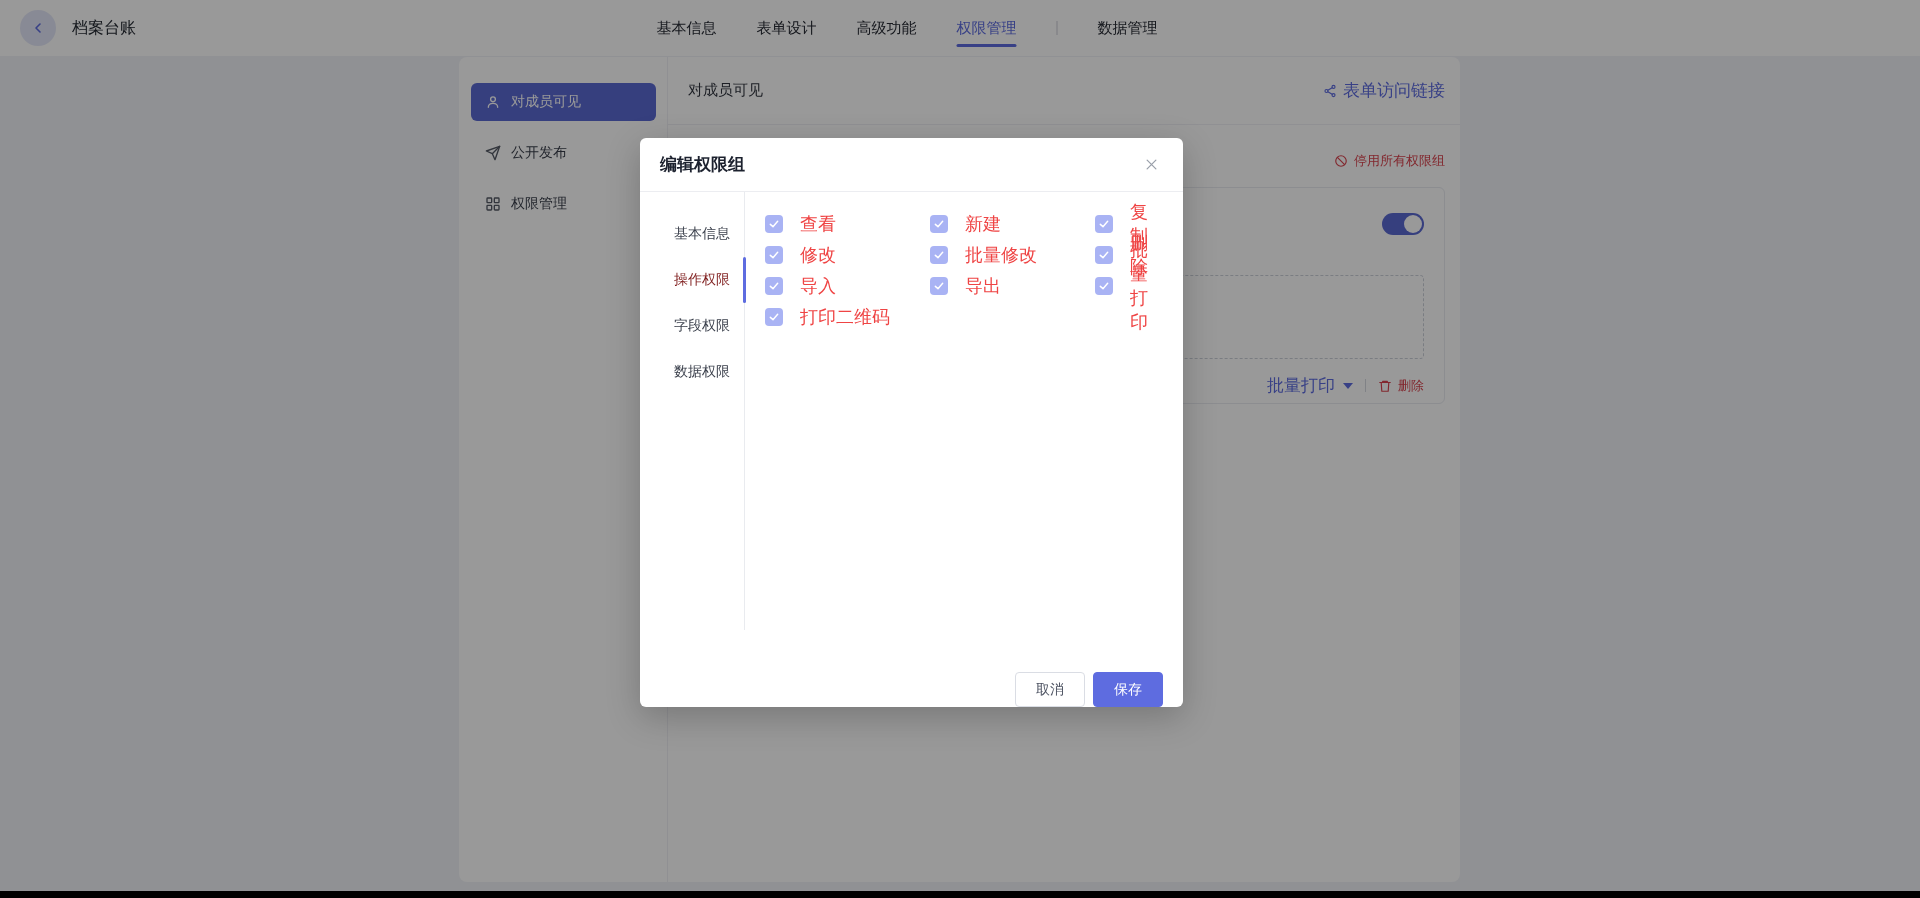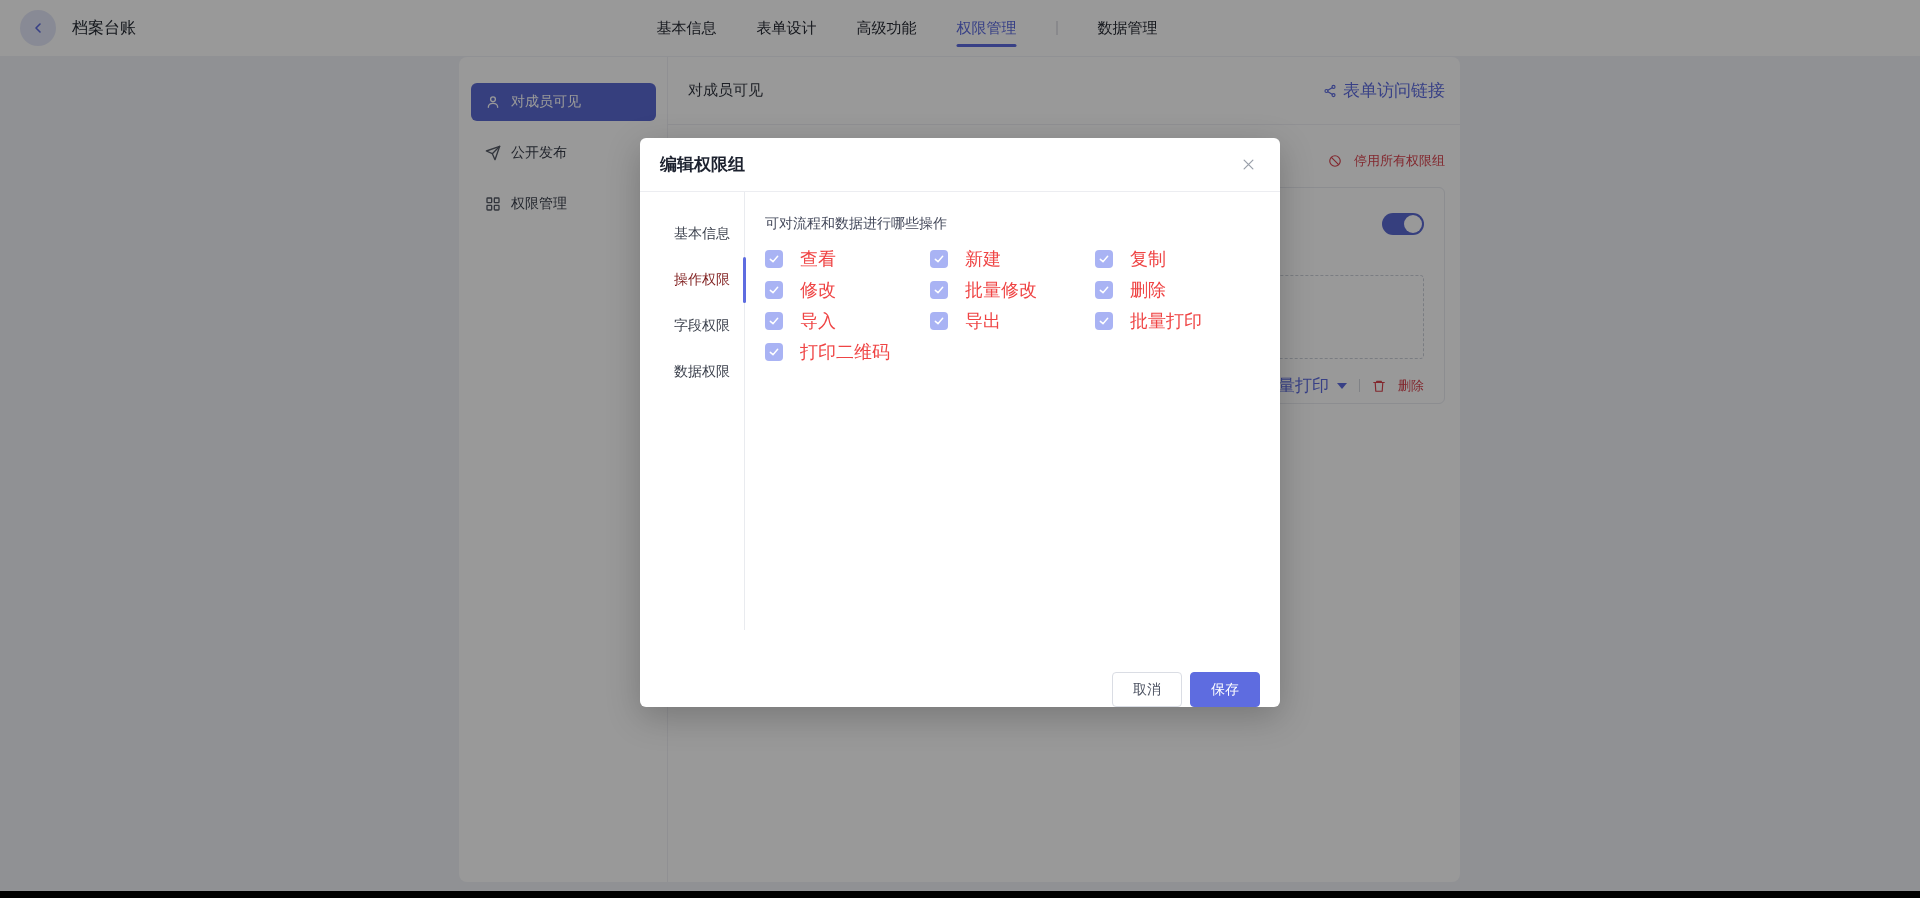--- a/index.html
+++ b/index.html
@@ -63,21 +63,21 @@
     height:68px; display:flex; align-items:center; justify-content:space-between;
     padding:0 15px 0 20px; border-bottom:1px solid #f0f1f5;
   }
   .main-header-title { font-size:15px; font-weight:500; color:#31353f; }
   .link-accent {
     display:inline-flex; align-items:center; gap:6px;
     color:#5e6ce0; font-size:17px; cursor:pointer;
   }
   .link-accent svg { stroke:#5e6ce0; }
   .link-danger {
-    display:inline-flex; align-items:center; gap:12px;
+    display:inline-flex; align-items:center; gap:6px;
     color:#d9434e; font-size:13px; cursor:pointer;
   }
   .link-danger svg { stroke:#d9434e; }
   .disable-row { display:flex; justify-content:flex-end; padding:27px 15px 0 0; }
 
   .group-card {
     margin:17px 15px 0 22px; height:217px;
     border:1px solid #e9ebf1; border-radius:6px; position:relative;
     padding:0 20px;
   }
@@ -103,21 +103,21 @@
     border-top:6px solid #5e6ce0; display:inline-block; margin-left:2px;
   }
   .actions-sep { width:1px; height:13px; background:#d6d9e0; }
 
   
   .overlay {
     position:absolute; left:0; top:0; width:1920px; height:898px;
     background:rgba(0,0,0,0.40); z-index:10;
   }
   .modal {
-    position:absolute; left:640px; top:138px; width:640px; height:569px;
+    position:absolute; left:640px; top:138px; width:543px; height:569px;
     background:#ffffff; border-radius:6px; z-index:20;
     box-shadow:0 10px 34px rgba(0,0,0,0.22);
     display:flex; flex-direction:column;
   }
   .modal-header {
     height:54px; flex:0 0 auto; display:flex; align-items:center;
     justify-content:space-between; padding:0 24px 0 20px;
     border-bottom:1px solid #ecedf1;
   }
   .modal-title { font-size:17px; font-weight:600; color:#1c212e; }
@@ -281,21 +281,20 @@
 
   <div class="modal-body">
     <div class="modal-tabs">
       <div class="modal-tab">基本信息</div>
       <div class="modal-tab active">操作权限</div>
       <div class="modal-tab">字段权限</div>
       <div class="modal-tab">数据权限</div>
     </div>
 
     <div class="modal-content">
-      <div class="content-label">可对流程和数据进行哪些操作</div>
       <div class="perm-grid">
         <div class="perm-item">
           <span class="cb">
               <svg width="12" height="12" viewBox="0 0 18 18" fill="none" stroke-width="2.2" stroke-linecap="round" stroke-linejoin="round">
                 <polyline points="3.5 9.5 7.5 13 14.5 5"></polyline>
               </svg>
             </span>
           <span class="perm-label">查看</span>
         </div>
         <div class="perm-item">

